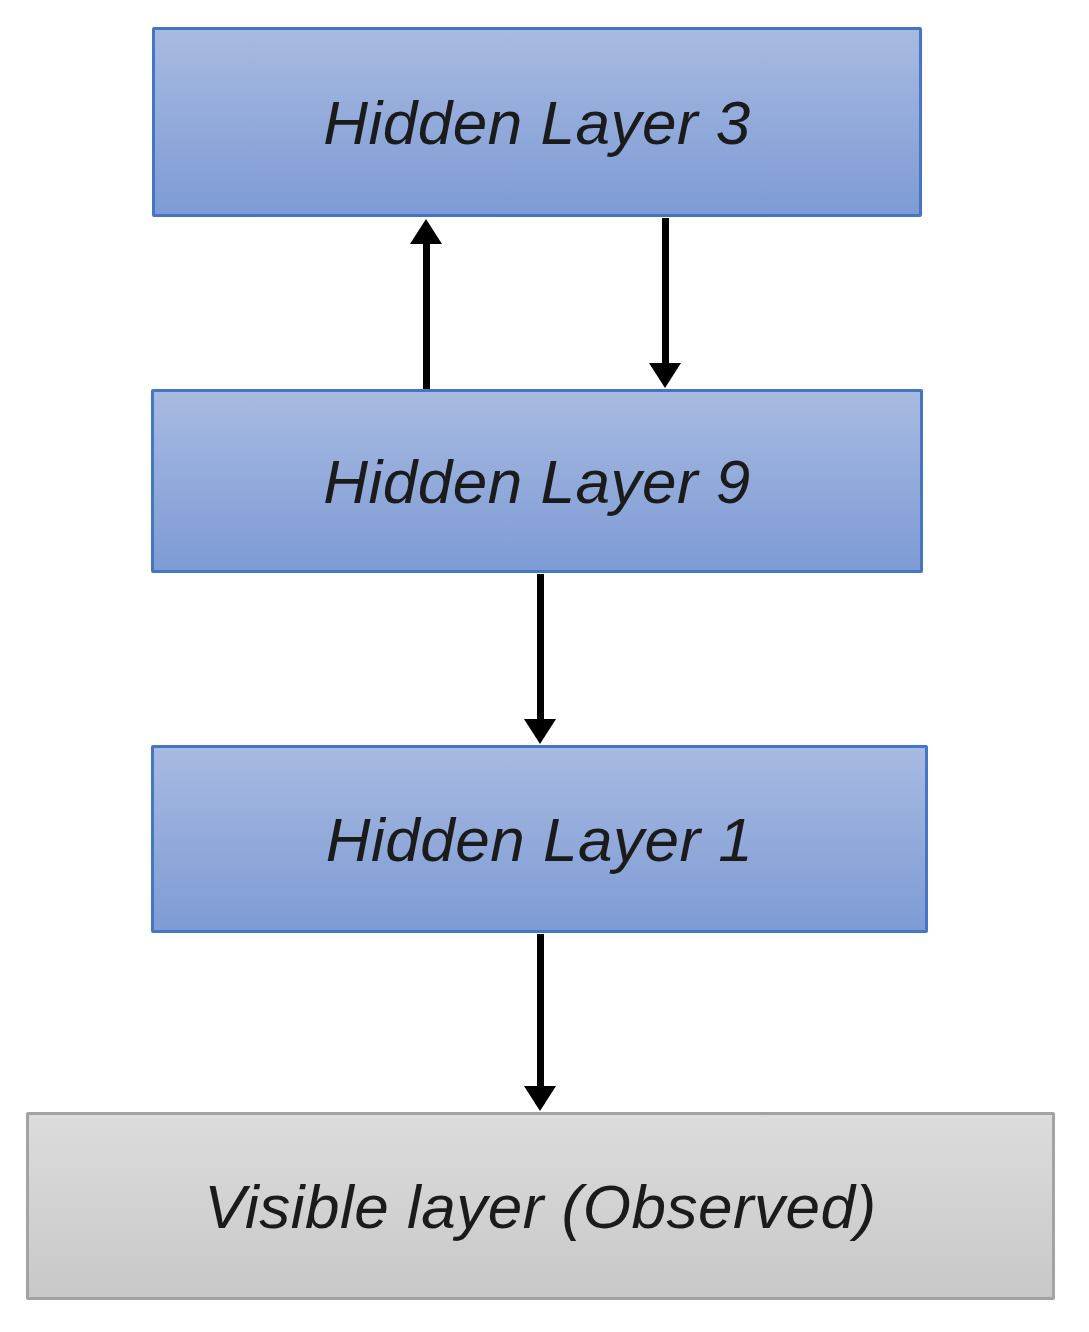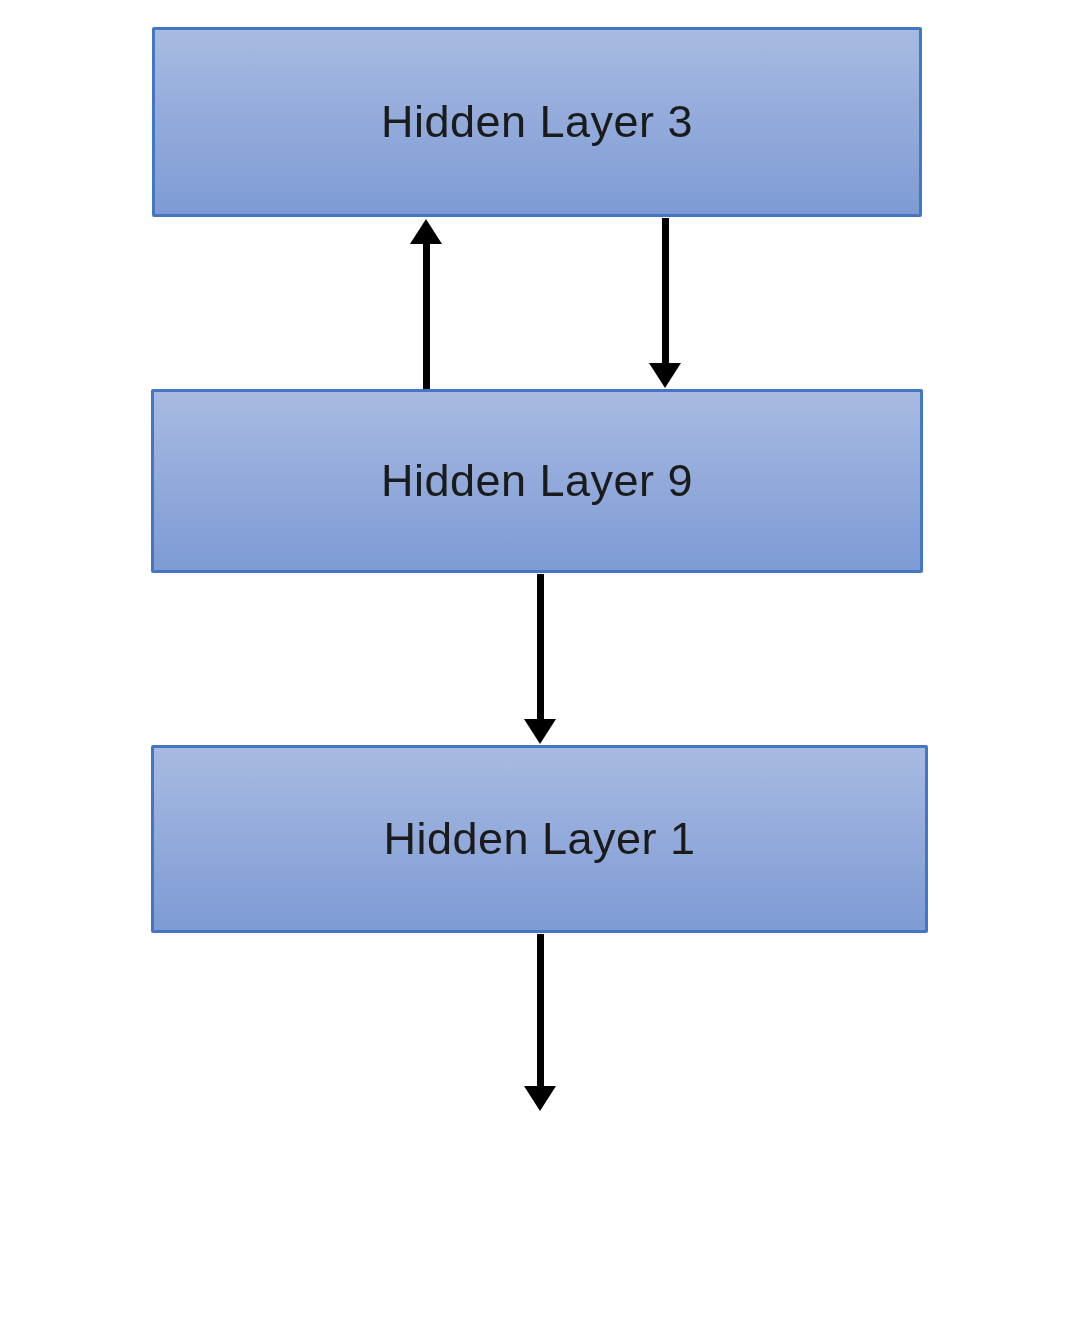--- a/index.html
+++ b/index.html
@@ -18,24 +18,25 @@
   .node {
     position: absolute;
     display: flex;
     align-items: center;
     justify-content: center;
     box-sizing: border-box;
     border-radius: 2px;
   }
   .node .label {
     color: var(--text, #1b1b1b);
-    font-size: 45px;
+    font-size: 62px;
     font-weight: 400;
     letter-spacing: 0.5px;
     white-space: nowrap;
+    font-style: italic;
   }
   .node.hidden-node {
     background: linear-gradient(to bottom, var(--hidden-fill-top, #a7bae1) 0%, var(--hidden-fill-bottom, #7e9bd5) 100%);
     border: 3px solid var(--hidden-border, #4576c3);
   }
   .node.visible-node {
     background: linear-gradient(to bottom, var(--visible-fill-top, #dcdcdc) 0%, var(--visible-fill-bottom, #c8c8c8) 100%);
     border: 3px solid var(--visible-border, #a3a3a3);
   }
   #node-h3 { left: 152px; top: 27px;   width: 770px;  height: 190px; }
@@ -102,14 +103,17 @@
 
   <div class="node hidden-node" id="node-h1">
     <span class="label">Hidden Layer 1</span>
   </div>
 
   <div class="arrow" id="arrow-down-1v">
     <span class="shaft"></span>
     <span class="head-down"></span>
   </div>
 
+  <div class="node visible-node" id="node-v">
+    <span class="label">Visible layer (Observed)</span>
+  </div>
 
 </div>
 
 </body></html>

